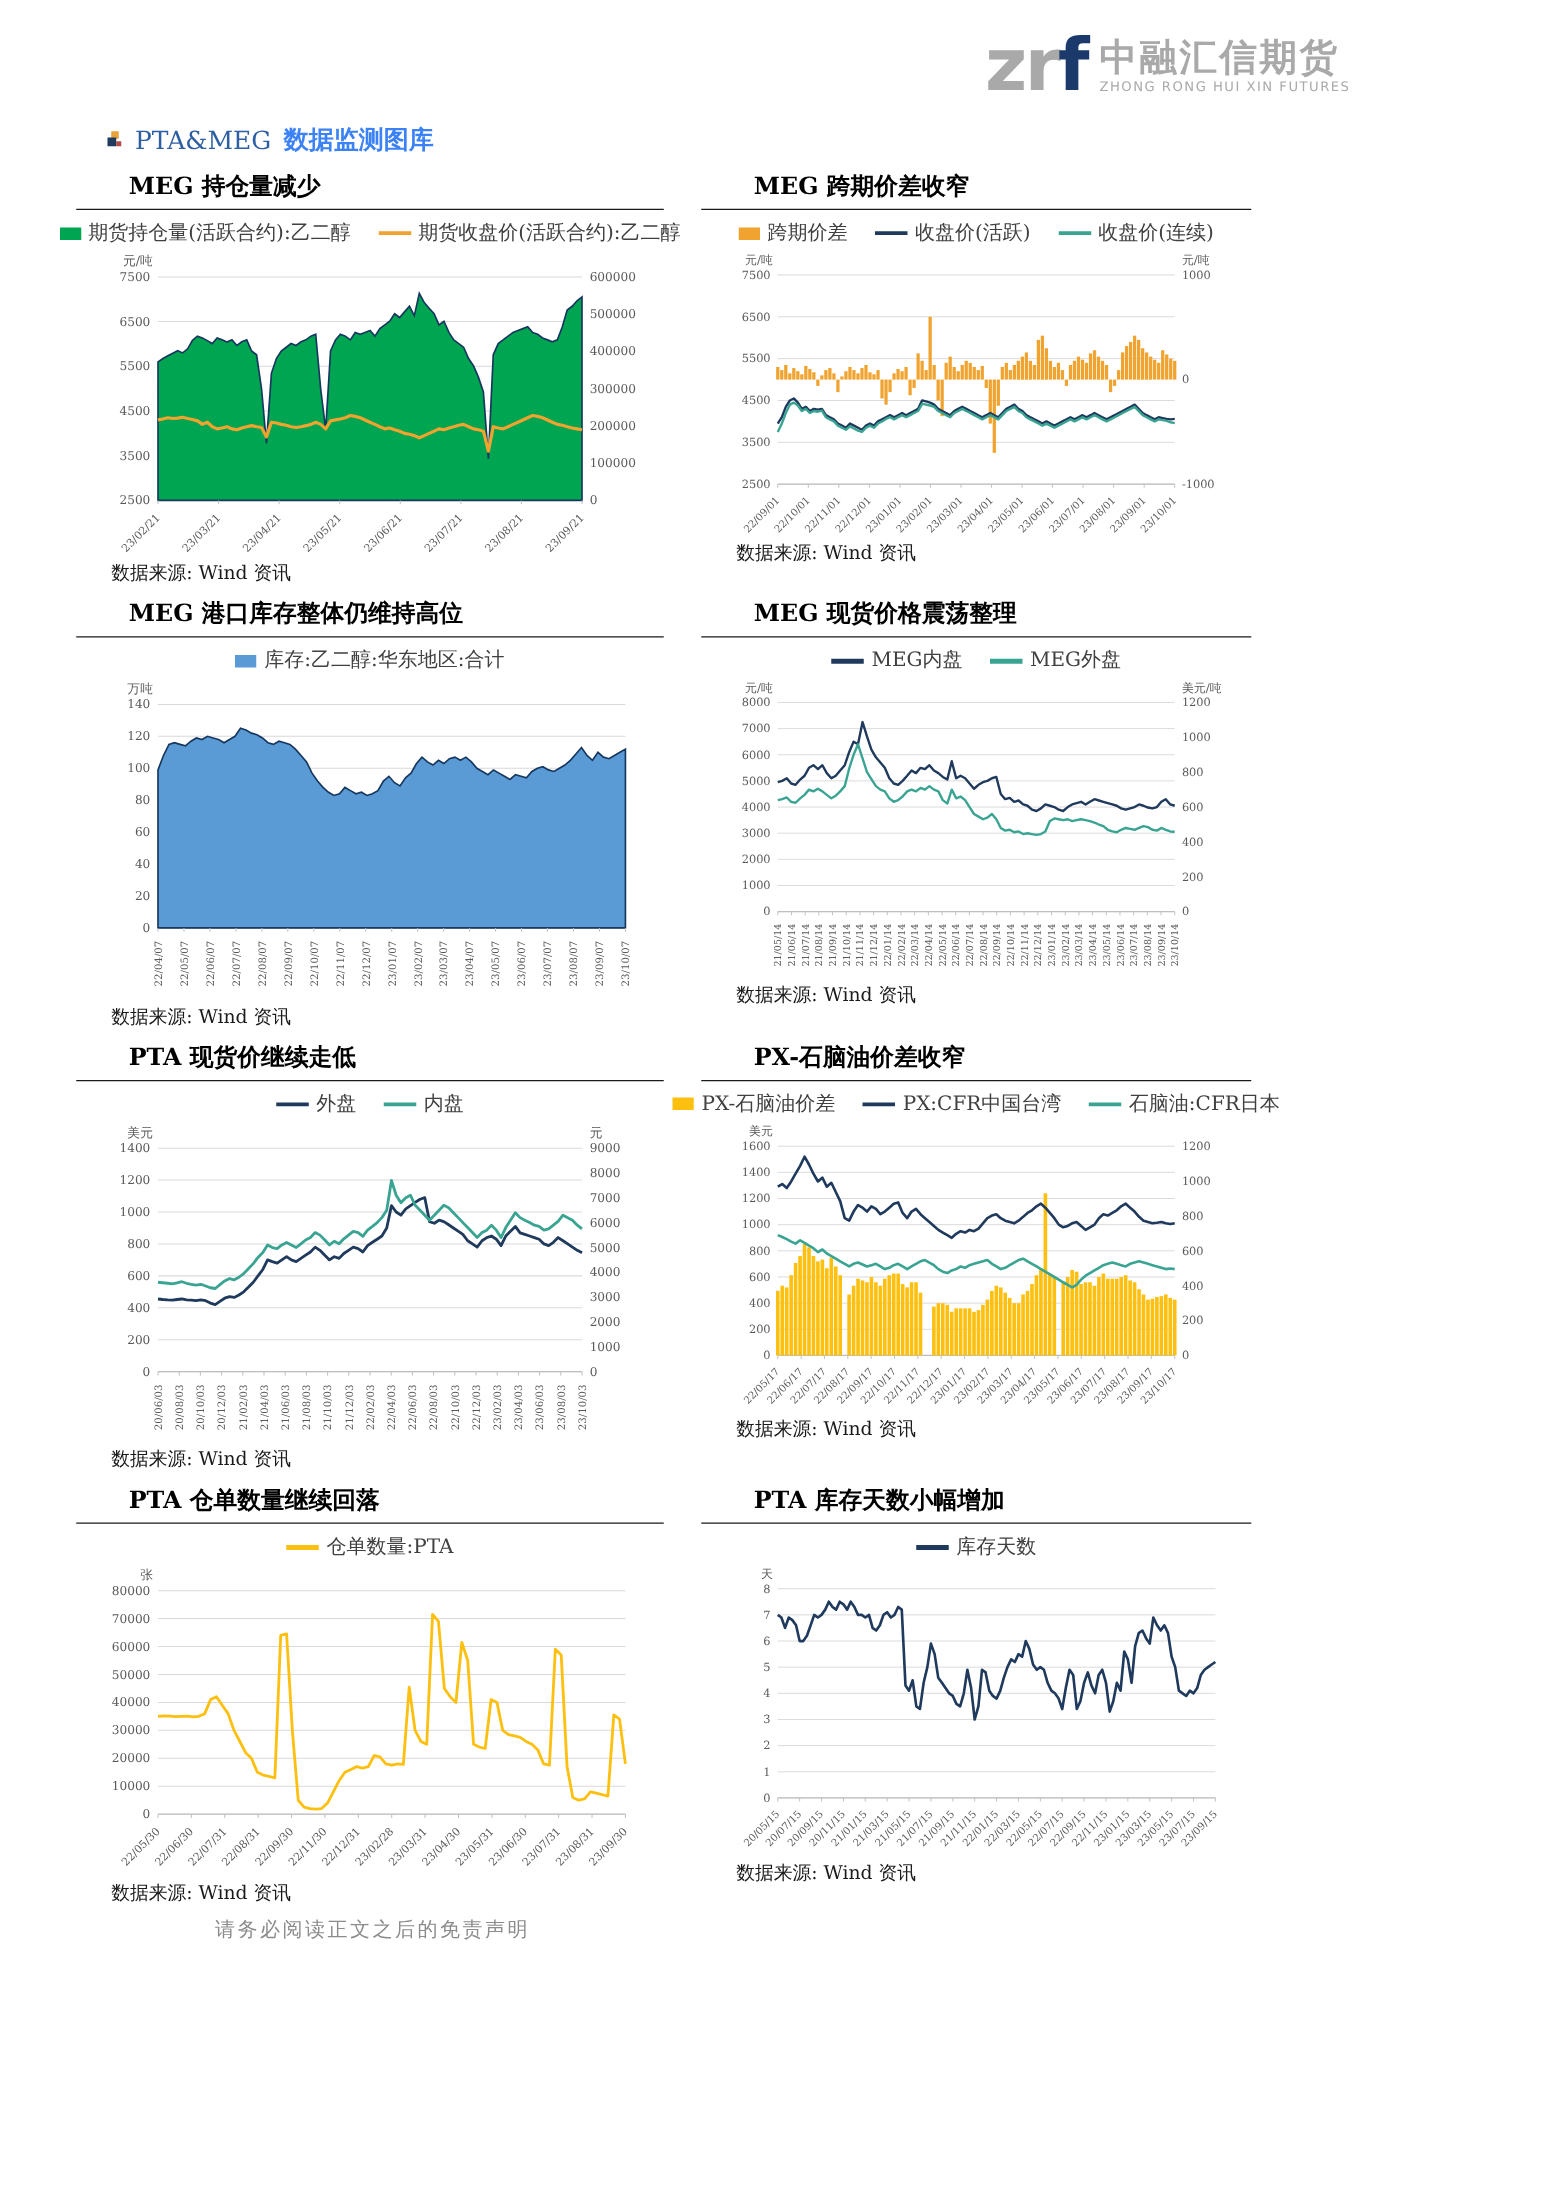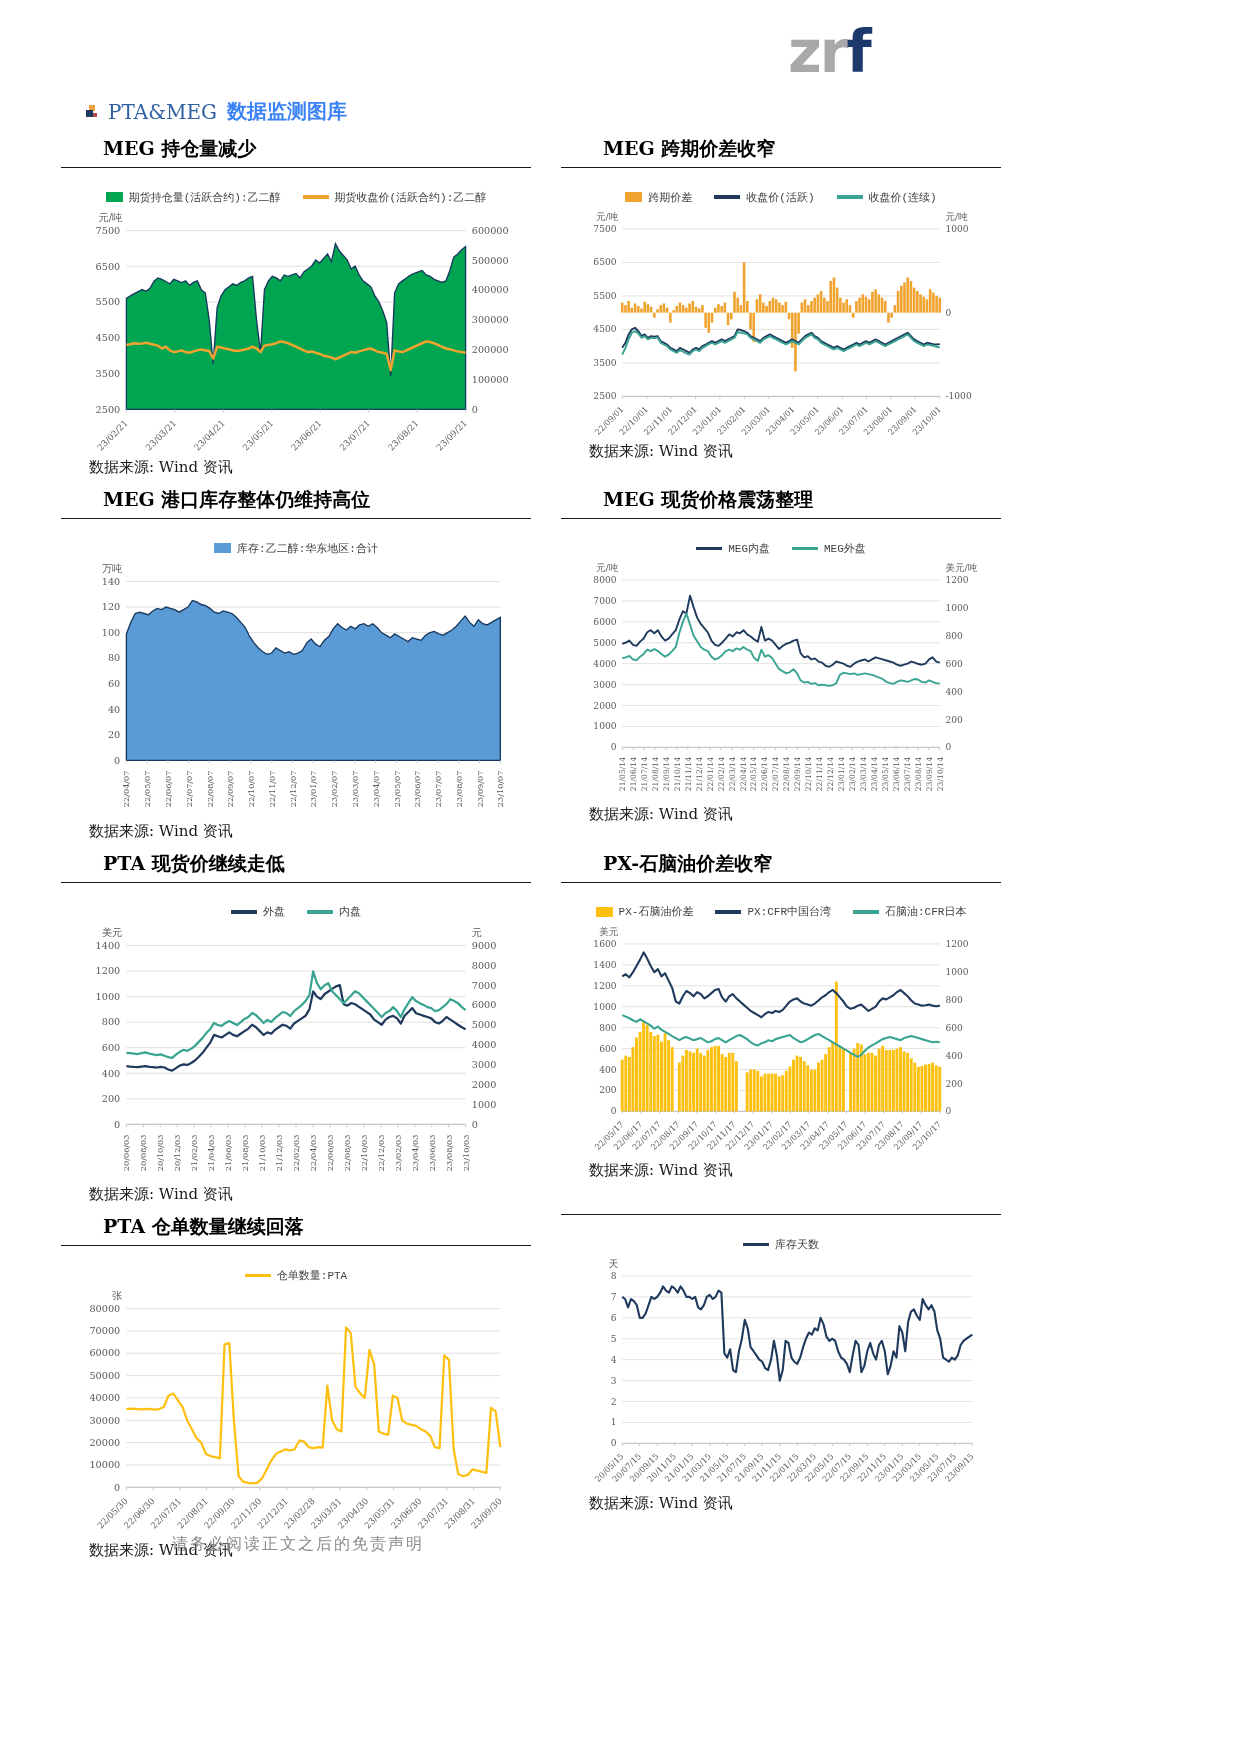--- a/index.html
+++ b/index.html
@@ -24,35 +24,39 @@
   .bullet .b3{width:4px;height:4px;background:#b34a4a;left:7px;top:8px;}
   .sec-blue{color:#2e5fa3;font-size:20px;font-weight:normal;}
   .sec-black{color:#3b82f6;font-size:20px;font-weight:bold;}
   
   .charts{position:absolute;top:136px;left:61px;display:grid;
           grid-template-columns:470px 440px;column-gap:30px;row-gap:10px;}
   .card{display:flex;flex-direction:column;}
   .ctitle{font-size:19px;font-weight:bold;color:#000;margin:0 0 5px 0;padding-left:42px;}
   .rule{border-top:1.6px solid #1a1a1a;height:0;margin-bottom:4px;}
   .legend{display:flex;justify-content:center;align-items:center;gap:22px;
-          font-size:11px;color:#404040;min-height:18px;margin-top:16px;font-family:Liberation Mono, monospace;}
+          font-size:16px;color:#404040;min-height:18px;margin-top:4px;}
   .legend .item{display:flex;align-items:center;gap:6px;white-space:nowrap;}
   .legend .sw-box{width:17px;height:10px;display:inline-block;}
   .legend .sw-line{width:26px;height:3.5px;display:inline-block;}
   .plot svg{display:block;width:100%;height:auto;}
   .csource{font-size:15px;color:#1a1a1a;padding-left:28px;margin-top:2px;}
   .footer{position:absolute;top:1534px;left:172px;font-size:16px;color:#8c8c8c;letter-spacing:2px;}
 </style>
 </head>
 <body>
 
 <div class="page">
 
   <div class="logo">
     <div class="logo-zrf"><span class="logo-zr">zr</span><span class="logo-f">f</span></div>
+    <div class="logo-txt">
+      <span class="logo-cn">中融汇信期货</span>
+      <span class="logo-en">ZHONG RONG HUI XIN FUTURES</span>
+    </div>
   </div>
 
   <div class="section">
     <span class="bullet">
         <i class="b1"></i>
         <i class="b2"></i>
         <i class="b3"></i>
       </span>
     <span class="sec-blue">PTA&amp;MEG</span>
     <span class="sec-black">数据监测图库</span>
@@ -803,20 +807,21 @@
             <line x1="403.85714285714283" y1="199" x2="403.85714285714283" y2="202" stroke="#bfbfbf" stroke-width="0.8"></line>
             <text x="405.85714285714283" y="213" text-anchor="end" font-size="8.5" fill="#595959" transform="rotate(-45 405.85714285714283 213)">23/08/31</text>
             <line x1="430" y1="199" x2="430" y2="202" stroke="#bfbfbf" stroke-width="0.8"></line>
             <text x="432" y="213" text-anchor="end" font-size="8.5" fill="#595959" transform="rotate(-45 432 213)">23/09/30</text>
           </svg>
         </div>
       <div class="csource">数据来源: Wind 资讯</div>
     </div>
 
     <div class="card">
+      <h3 class="ctitle">PTA 库存天数小幅增加</h3>
       <div class="rule"></div>
       <div class="legend">
           <span class="item">
             <span class="sw-line" style="background: rgb(31, 58, 92);"></span>
             <span>库存天数</span>
           </span>
         </div>
       <div class="plot">
           <svg viewBox="0 0 460 249" width="100%">
             <line x1="64" y1="199" x2="430" y2="199" stroke="#d9d9d9" stroke-width="0.8"></line>

